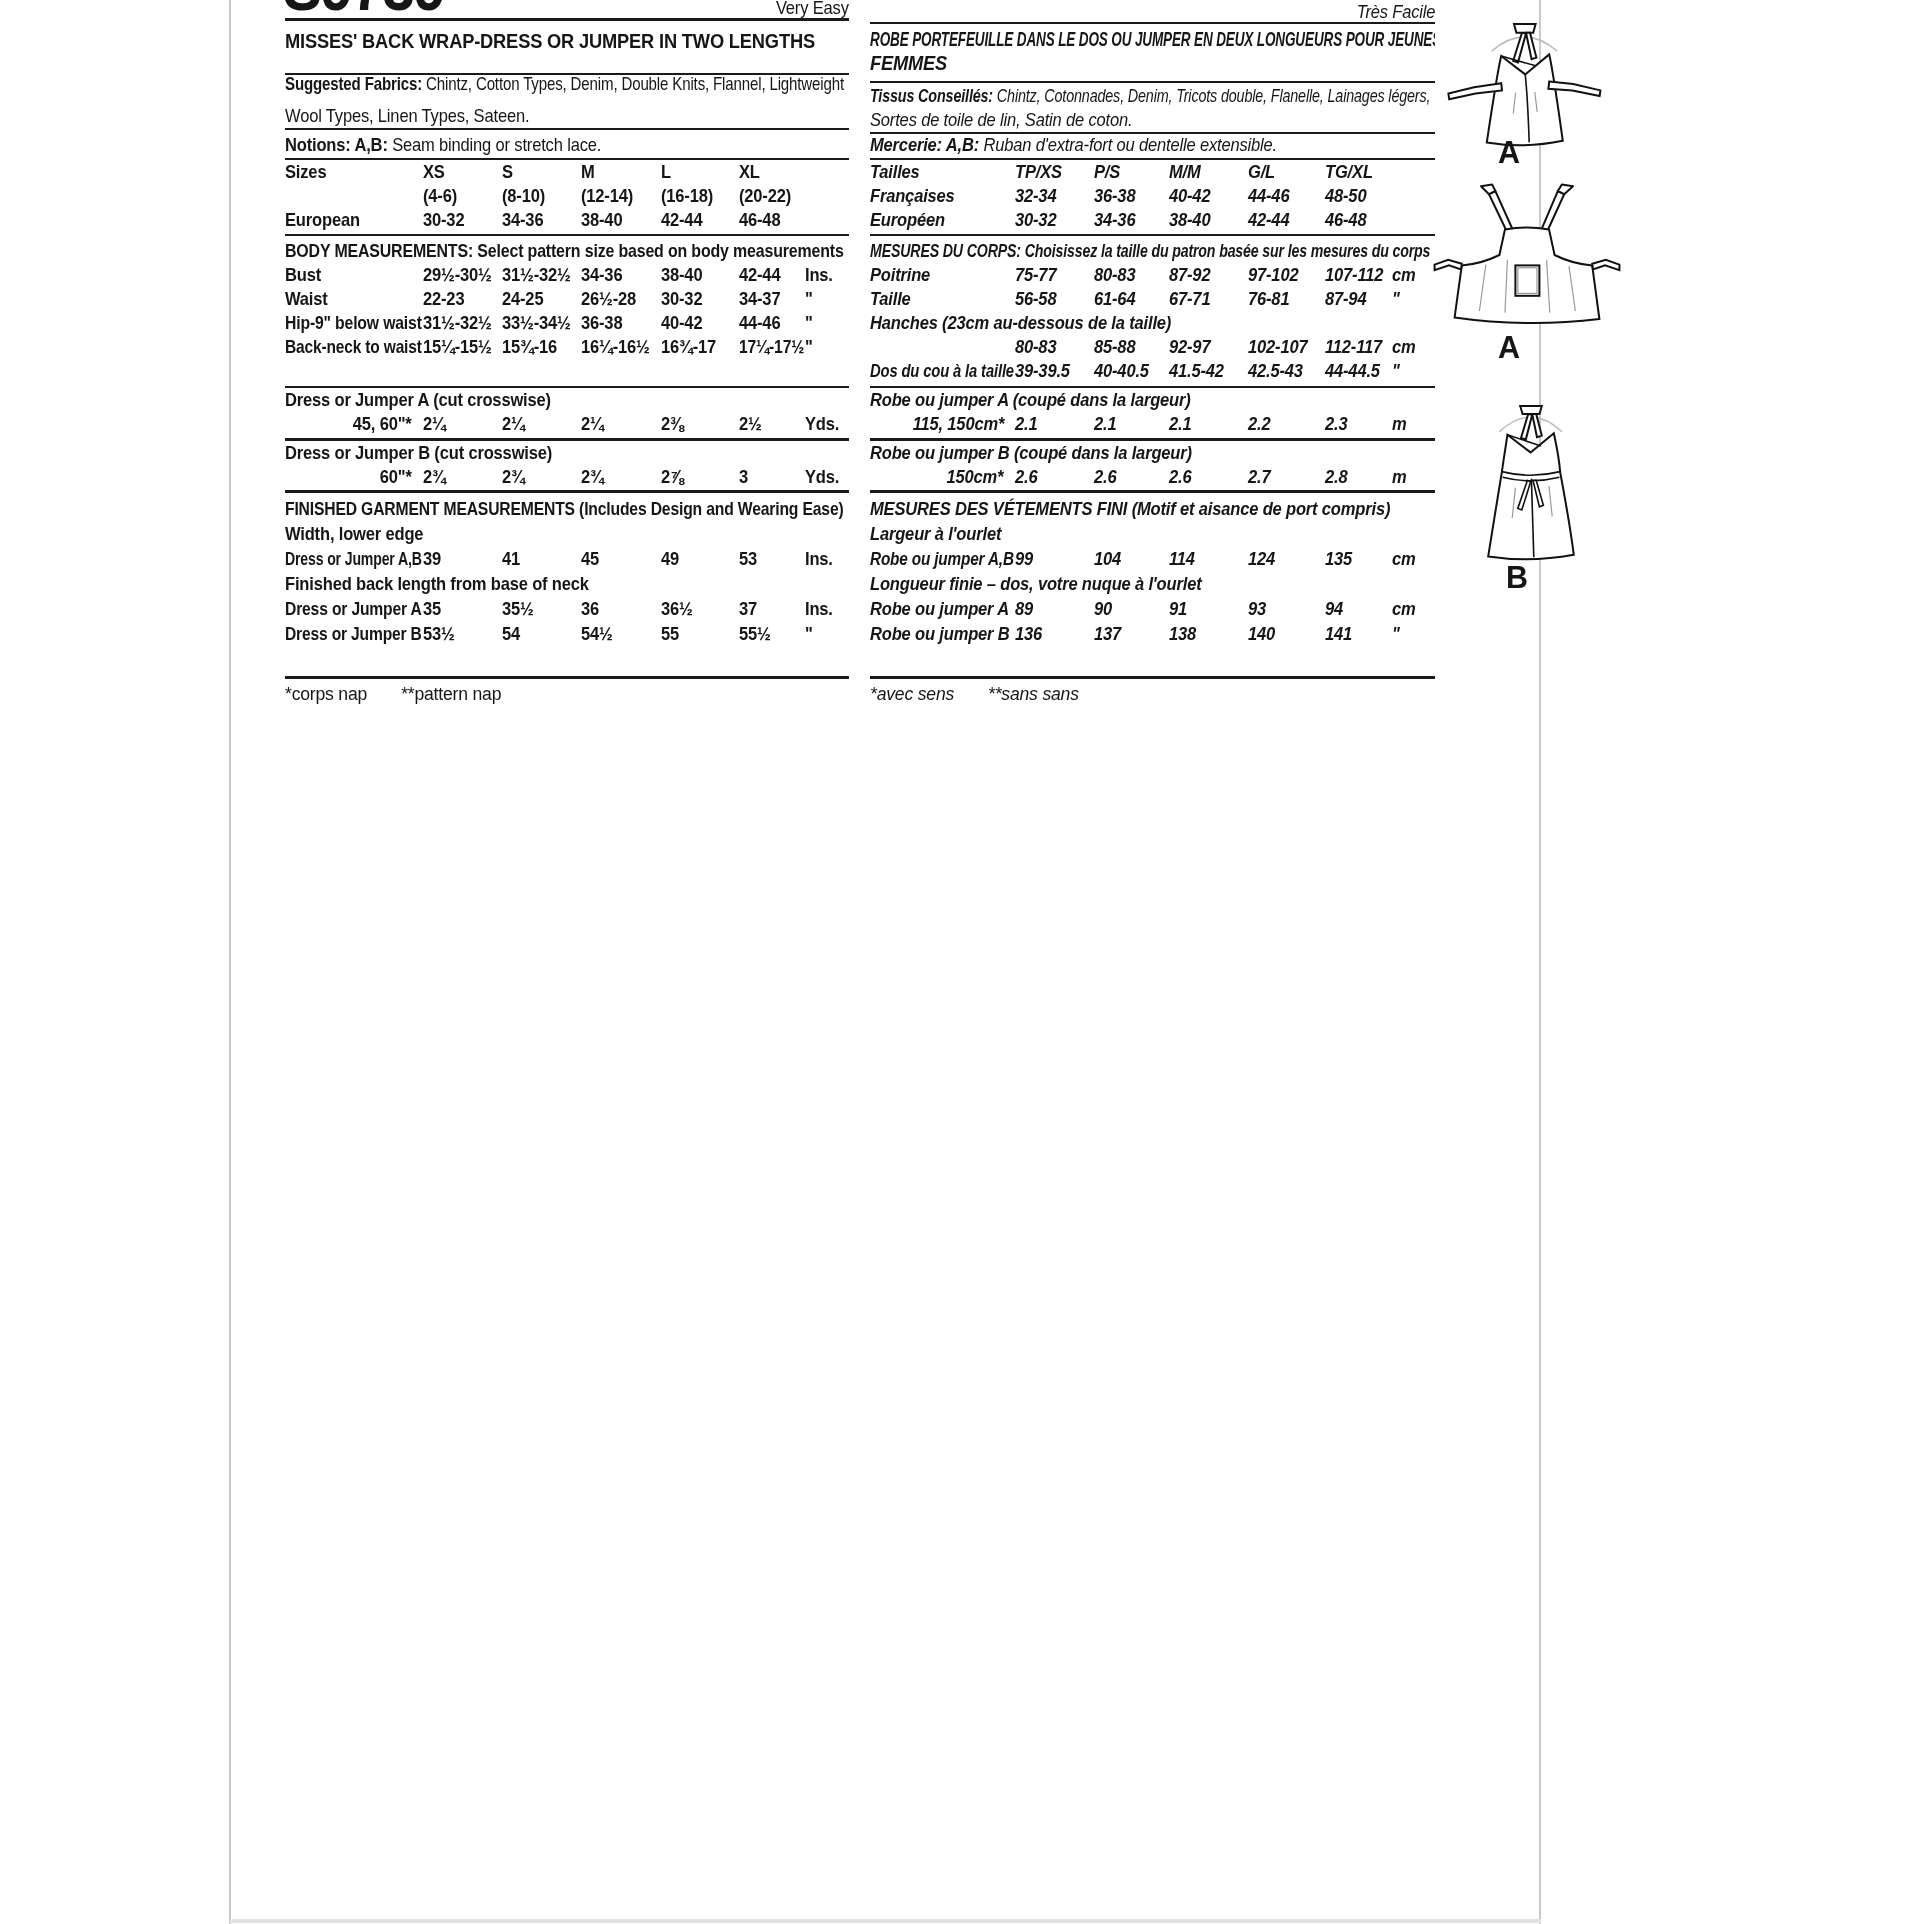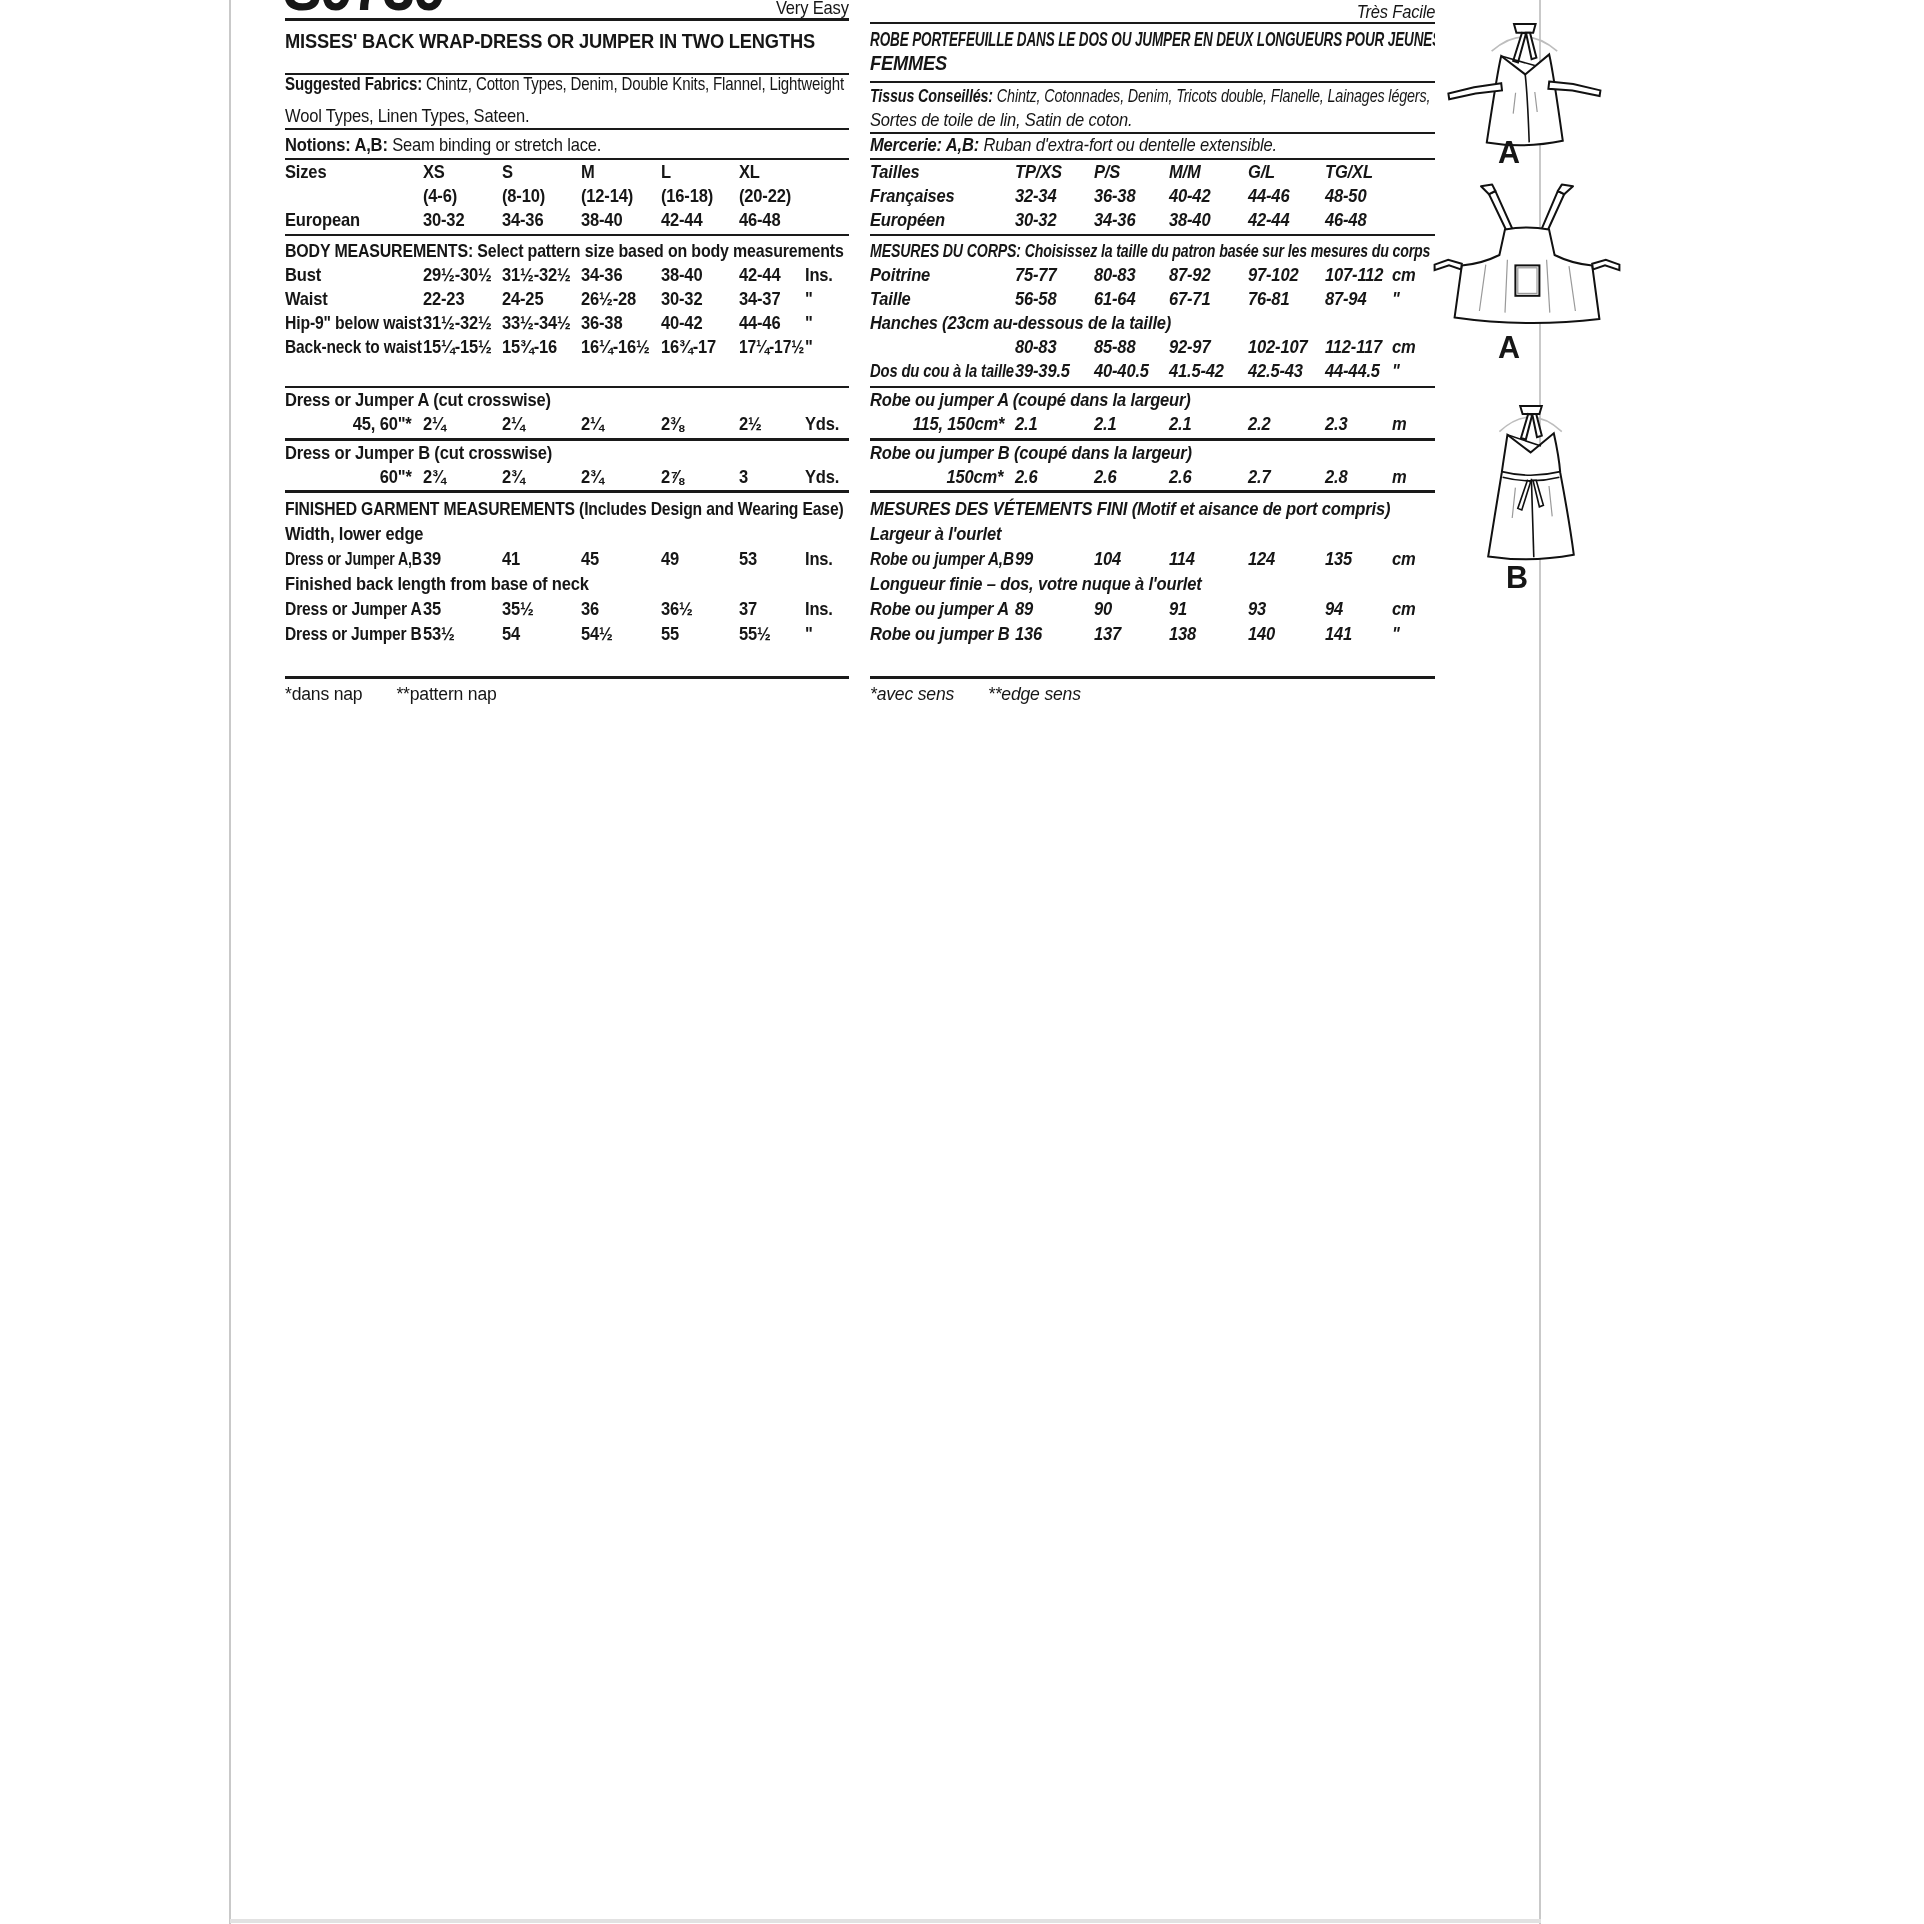--- a/index.html
+++ b/index.html
@@ -198,21 +198,21 @@
           <div class="cell"><span class="fit" style="transform: scaleX(0.87);">53½</span></div>
           <div class="cell"><span class="fit" style="transform: scaleX(0.87);">54</span></div>
           <div class="cell"><span class="fit" style="transform: scaleX(0.87);">54½</span></div>
           <div class="cell"><span class="fit" style="transform: scaleX(0.87);">55</span></div>
           <div class="cell"><span class="fit" style="transform: scaleX(0.87);">55½</span></div>
           <div class="cell unit"><span class="fit" style="transform: scaleX(0.87);">"</span></div>
         </div>
       </div>
     <div class="rule" style="top:676px;height:3.2px;"></div>
 
-    <div class="line fn" style="top:682px;"><span>*dans nap</span><span class="gap"></span><span>**pattern nap</span></div>
+    <div class="line fn" style="top:682px;"><span>*corps nap</span><span class="gap"></span><span>**pattern nap</span></div>
   </div>
 
   <div class="col fr">
     <div class="line r" style="top:0px;"><span class="fit" style="transform: scaleX(0.87);">Très Facile</span></div>
     <div class="rule" style="top:21.7px;height:2.4px;"></div>
 
     <div class="line hdr" style="top:26.5px;"><span class="fit" style="transform: scaleX(0.643248);">ROBE PORTEFEUILLE DANS LE DOS OU JUMPER EN DEUX LONGUEURS POUR JEUNES</span></div>
     <div class="line hdr" style="top:51px;"><span class="fit" style="transform: scaleX(0.87);">FEMMES</span></div>
     <div class="rule" style="top:81px;height:2.4px;"></div>
 
@@ -365,21 +365,21 @@
           <div class="cell"><span class="fit" style="transform: scaleX(0.87);">136</span></div>
           <div class="cell"><span class="fit" style="transform: scaleX(0.87);">137</span></div>
           <div class="cell"><span class="fit" style="transform: scaleX(0.87);">138</span></div>
           <div class="cell"><span class="fit" style="transform: scaleX(0.87);">140</span></div>
           <div class="cell"><span class="fit" style="transform: scaleX(0.87);">141</span></div>
           <div class="cell unit"><span class="fit" style="transform: scaleX(0.87);">"</span></div>
         </div>
       </div>
     <div class="rule" style="top:676px;height:3.2px;"></div>
 
-    <div class="line fn" style="top:682px;"><span>*avec sens</span><span class="gap"></span><span>**edge sens</span></div>
+    <div class="line fn" style="top:682px;"><span>*avec sens</span><span class="gap"></span><span>**sans sans</span></div>
   </div>
 
   <svg class="fig" style="left:1442px;top:16px;" width="164" height="132" viewBox="0 0 205 165">
     <path d="M62 44 Q103 8 144 44" fill="none" stroke="#bdbdbd" stroke-width="2"></path>
     <path d="M90 10 L117 10 L114 21 L93 21 Z" fill="#fff" stroke="#111" stroke-width="2.5"></path>
     <path d="M100 21 L89 56 L95 58 L105 22 Z" fill="#fff" stroke="#111" stroke-width="2.5"></path>
     <path d="M105 21 L112 54 L118 52 L110 21 Z" fill="#fff" stroke="#111" stroke-width="2.5"></path>
     <path d="M74 50 L104 73 L134 48 C138 65 146 120 151 156 Q103 166 56 158 C62 118 70 66 74 50 Z" fill="#fff" stroke="#111" stroke-width="2.5"></path>
     <path d="M74 50 L116 62" fill="none" stroke="#111" stroke-width="2"></path>
     <path d="M104 73 C107 100 108 130 109 158" fill="none" stroke="#111" stroke-width="2"></path>

